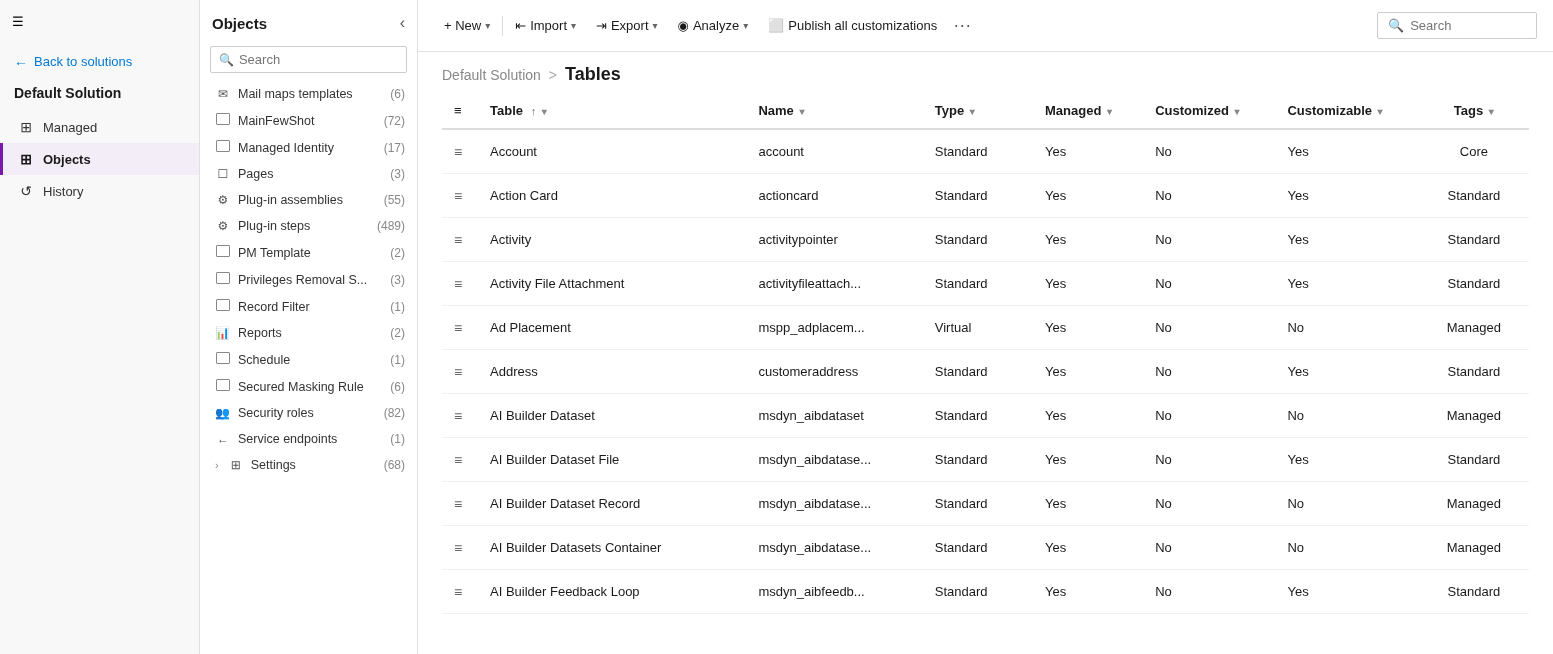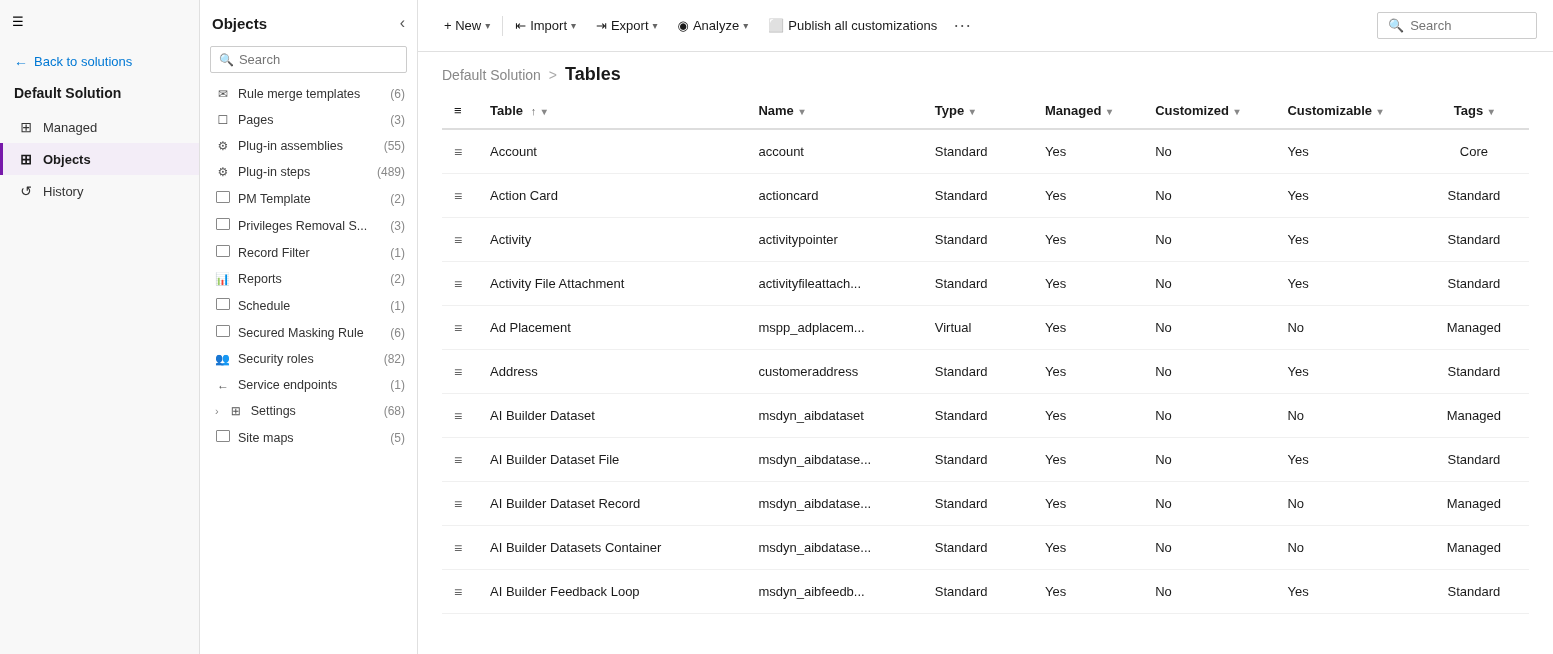--- a/index.html
+++ b/index.html
@@ -275,22 +275,34 @@
   </div>
   <div class="objects-search">
     <span class="objects-search-icon">🔍</span>
     <input type="text" placeholder="Search" style="">
   </div>
   <div class="objects-list">
 
   <div class="objects-item">
 
     <span class="objects-item-icon">✉</span>
-    <span class="objects-item-label">Rule merge templates</span>
+    <span class="objects-item-label">Mail maps templates</span>
     <span class="objects-item-count">(6)</span>
+  </div>
+      <div class="objects-item">
+
+    <span class="objects-item-icon"><span style="display:inline-block;width:14px;height:12px;border:1.5px solid #888;border-radius:1px;"></span></span>
+    <span class="objects-item-label">MainFewShot</span>
+    <span class="objects-item-count">(72)</span>
+  </div>
+      <div class="objects-item">
+
+    <span class="objects-item-icon"><span style="display:inline-block;width:14px;height:12px;border:1.5px solid #888;border-radius:1px;"></span></span>
+    <span class="objects-item-label">Managed Identity</span>
+    <span class="objects-item-count">(17)</span>
   </div>
       <div class="objects-item">
 
     <span class="objects-item-icon">☐</span>
     <span class="objects-item-label">Pages</span>
     <span class="objects-item-count">(3)</span>
   </div>
       <div class="objects-item">
 
     <span class="objects-item-icon">⚙</span>
@@ -349,26 +361,20 @@
 
     <span class="objects-item-icon">←</span>
     <span class="objects-item-label">Service endpoints</span>
     <span class="objects-item-count">(1)</span>
   </div>
       <div class="objects-item">
     <span style="margin-right:2px;color:#888;font-size:11px;">›</span>
     <span class="objects-item-icon">⊞</span>
     <span class="objects-item-label">Settings</span>
     <span class="objects-item-count">(68)</span>
-  </div>
-      <div class="objects-item">
-
-    <span class="objects-item-icon"><span style="display:inline-block;width:14px;height:12px;border:1.5px solid #888;border-radius:1px;"></span></span>
-    <span class="objects-item-label">Site maps</span>
-    <span class="objects-item-count">(5)</span>
   </div>
     </div>
 </div>
 
 <div class="main-content">
 
   <div class="toolbar">
     <button class="toolbar-btn">
       <span>+ New</span>
       <span class="chevron">▾</span>

